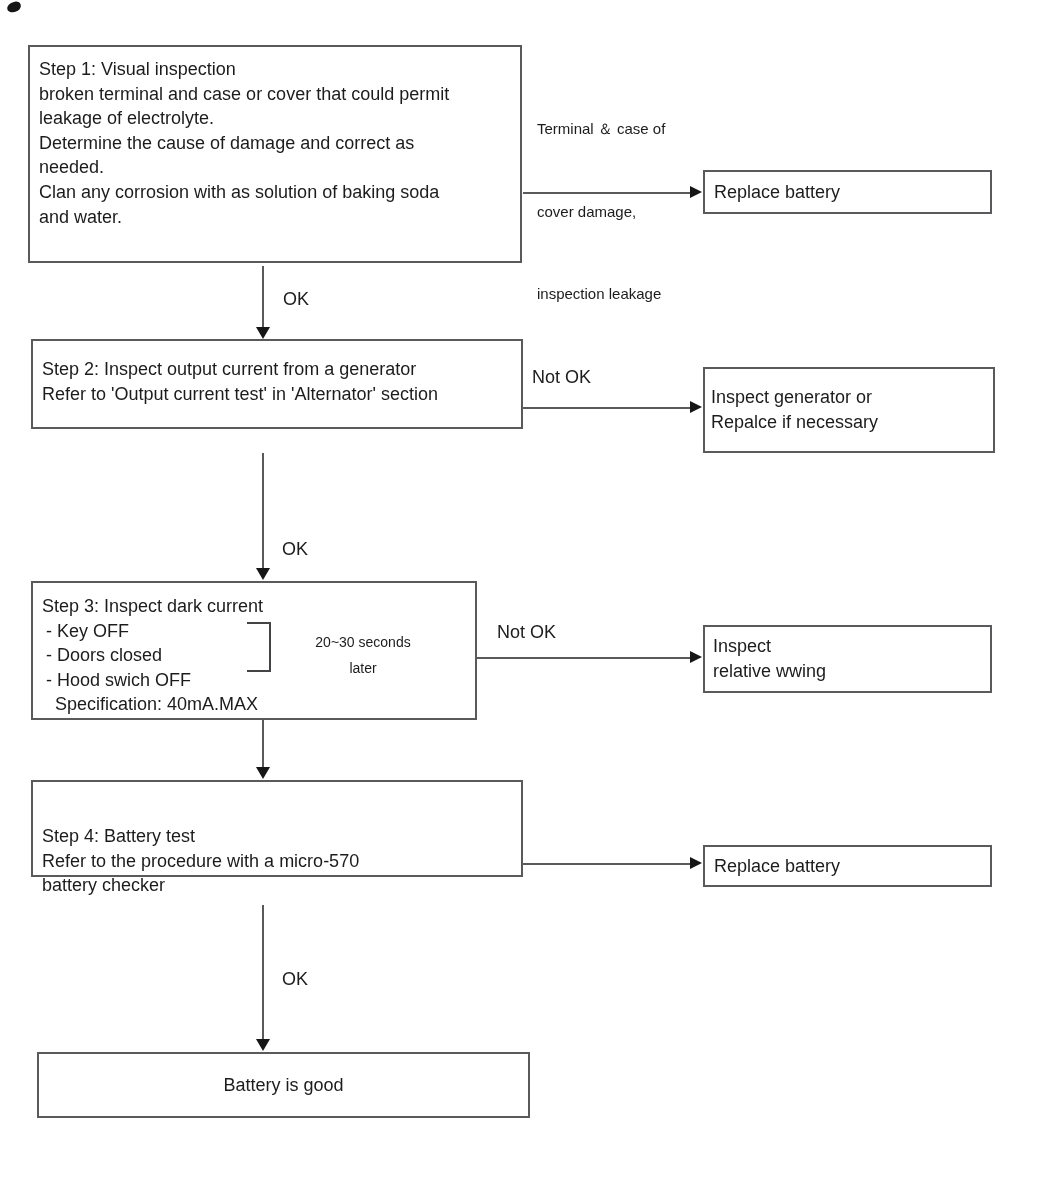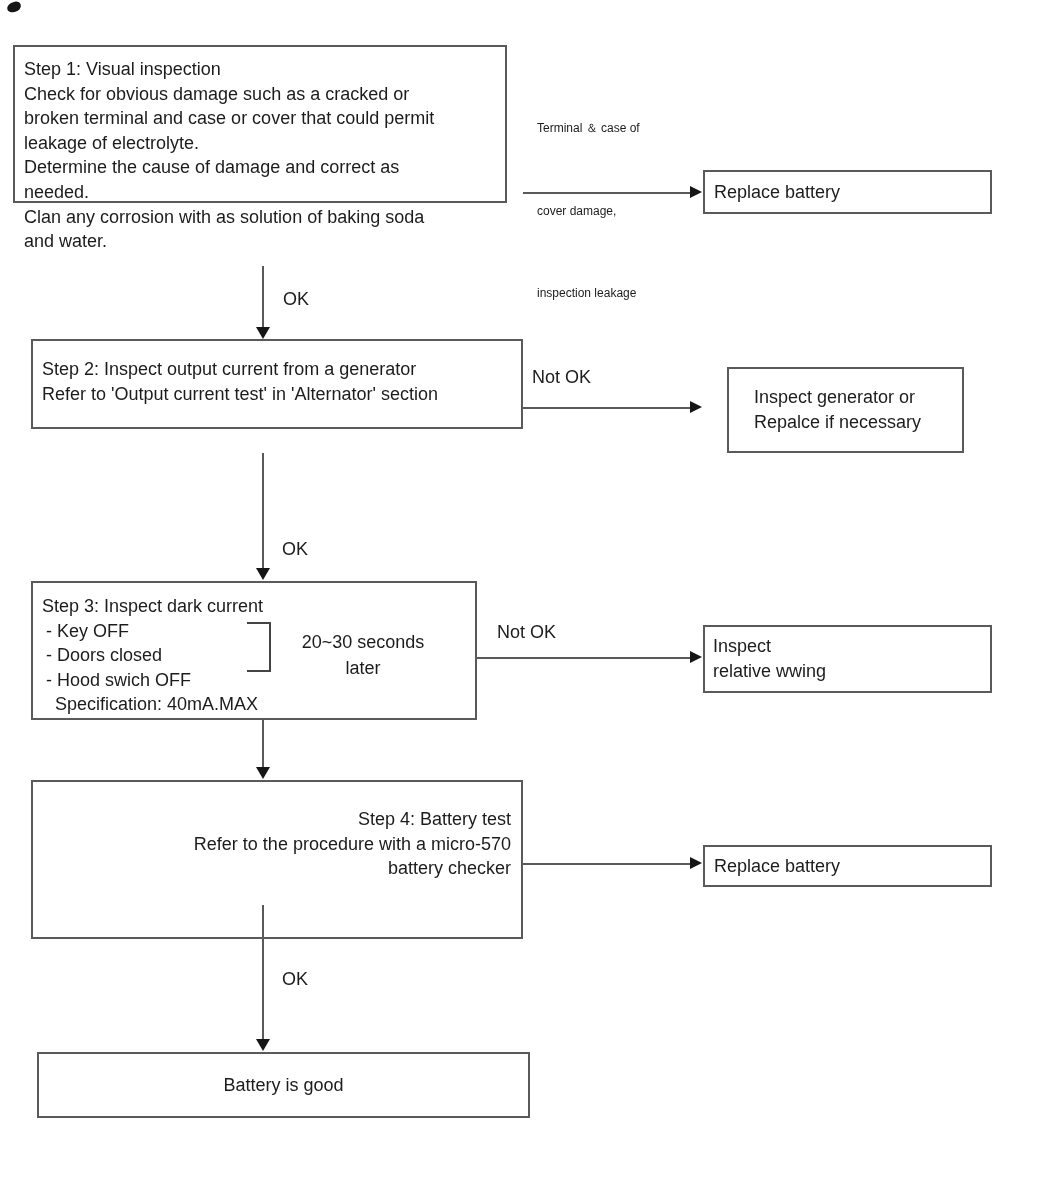--- a/index.html
+++ b/index.html
@@ -37,42 +37,42 @@
     text-align: center;
   }
   .label {
     position: absolute;
     font-size: 18px;
     line-height: 20px;
     white-space: pre;
   }
   .note {
     position: absolute;
-    font-size: 12px;
+    font-size: 15px;
     line-height: 27.5px;
     white-space: pre;
   }
   .line-v { position: absolute; width: 2px; background: #5a5a5c; }
   .line-h { position: absolute; height: 2px; background: #5a5a5c; }
   .arrow-down {
     position: absolute; width: 0; height: 0;
     border-left: 7px solid transparent;
     border-right: 7px solid transparent;
     border-top: 12px solid #161616;
   }
   .arrow-right {
     position: absolute; width: 0; height: 0;
     border-top: 6px solid transparent;
     border-bottom: 6px solid transparent;
     border-left: 12px solid #161616;
   }
   .bracket-part { position: absolute; background: #444446; }
   .annotation {
     position: absolute;
-    font-size: 18px;
+    font-size: 14px;
     line-height: 26px;
     text-align: center;
   }
   .smudge {
     position: absolute;
     left: 7px; top: 2px;
     width: 14px; height: 10px;
     background: #161616;
     border-radius: 60% 40% 55% 45%;
     transform: rotate(-12deg);
@@ -80,23 +80,22 @@
   .indent1 { padding-left: 4px; }
   .indent2 { padding-left: 13px; }
 </style>
 </head>
 <body>
 
 <div class="canvas">
 
   <div class="smudge"></div>
 
-  <div class="box" style="left:13px; top:45px; width:494px; height:158px; padding:10px 10px 0 9px;">
+  <div class="box" style="left:28px; top:45px; width:494px; height:218px; padding:10px 10px 0 9px;">
     <div class="ln">Step 1: Visual inspection</div>
-    <div class="ln">Check for obvious damage such as a cracked or</div>
     <div class="ln">broken terminal and case or cover that could permit</div>
     <div class="ln">leakage of electrolyte.</div>
     <div class="ln">Determine the cause of damage and correct as</div>
     <div class="ln">needed.</div>
     <div class="ln">Clan any corrosion with as solution of baking soda</div>
     <div class="ln">and water.</div>
   </div>
 
   <div class="note" style="left:537px; top:60px;">
     <div class="ln">Terminal ＆ case of</div>
@@ -117,21 +116,21 @@
 
   <div class="box" style="left:31px; top:339px; width:492px; height:90px; padding:16px 10px 0 9px;">
     <div class="ln">Step 2: Inspect output current from a generator</div>
     <div class="ln">Refer to 'Output current test' in 'Alternator' section</div>
   </div>
 
   <div class="label" style="left:532px; top:367px;">Not OK</div>
   <div class="line-h" style="left:523px; top:407px; width:167px;"></div>
   <div class="arrow-right" style="left:690px; top:401px;"></div>
 
-  <div class="box vcenter" style="left:703px; top:367px; width:237px; height:86px; padding-left:25px;margin-left:24px;">
+  <div class="box vcenter" style="left:703px; top:367px; width:292px; height:86px; padding-left:6px;">
     <div class="ln">Inspect generator or</div>
     <div class="ln">Repalce if necessary</div>
   </div>
 
   <div class="line-v" style="left:262px; top:453px; height:115px;"></div>
   <div class="arrow-down" style="left:256px; top:568px;"></div>
   <div class="label" style="left:282px; top:539px;">OK</div>
 
   <div class="box" style="left:31px; top:581px; width:446px; height:139px; padding:11px 10px 8px 9px;">
     <div class="ln">Step 3: Inspect dark current</div>
@@ -155,21 +154,21 @@
   <div class="arrow-right" style="left:690px; top:651px;"></div>
 
   <div class="box vcenter" style="left:703px; top:625px; width:289px; height:68px; padding-left:8px;">
     <div class="ln">Inspect</div>
     <div class="ln">relative wwing</div>
   </div>
 
   <div class="line-v" style="left:262px; top:720px; height:47px;"></div>
   <div class="arrow-down" style="left:256px; top:767px;"></div>
 
-  <div class="box" style="left:31px; top:780px; width:492px; height:159px; padding:25px 10px 0 9px;text-align:right;">
+  <div class="box" style="left:31px; top:780px; width:492px; height:97px; padding:42px 10px 0 9px;">
     <div class="ln">Step 4: Battery test</div>
     <div class="ln">Refer to the procedure with a micro-570</div>
     <div class="ln">battery checker</div>
   </div>
 
   <div class="line-h" style="left:523px; top:863px; width:167px;"></div>
   <div class="arrow-right" style="left:690px; top:857px;"></div>
 
   <div class="box vcenter" style="left:703px; top:845px; width:289px; height:42px; padding-left:9px;">
     <div class="ln">Replace battery</div>

